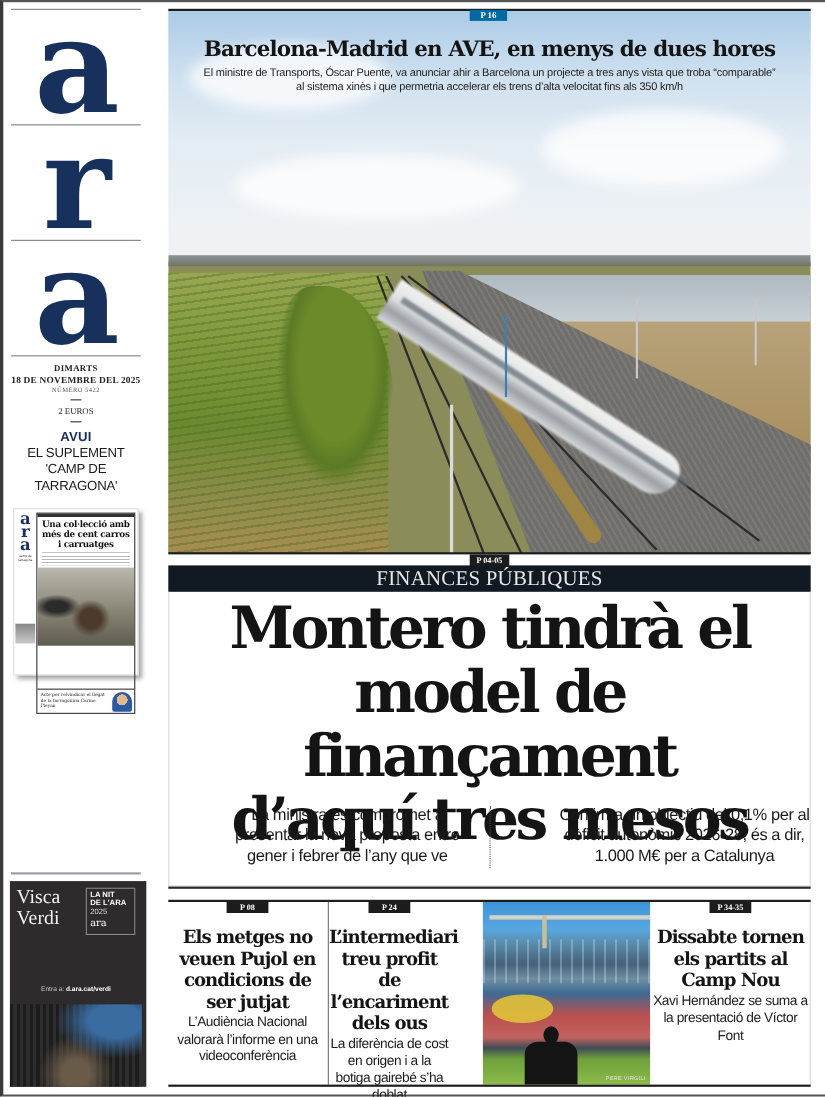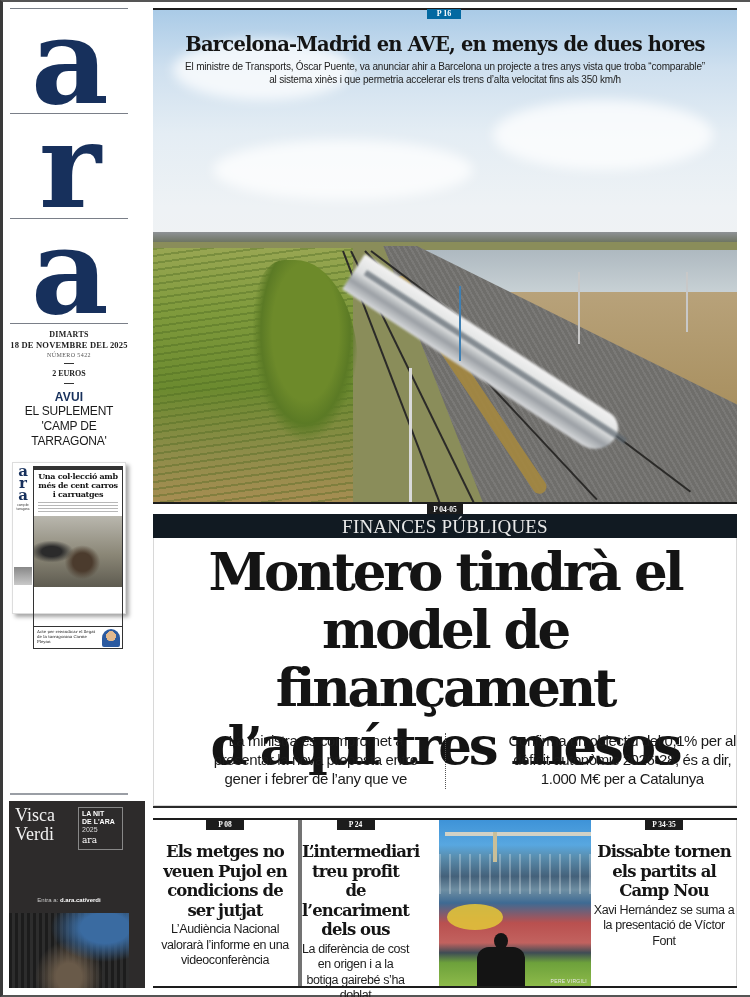--- a/index.html
+++ b/index.html
@@ -19,21 +19,21 @@
     font-family: "DejaVu Serif", serif; font-weight: bold;
     font-size: 120px; line-height: 104px; height: 104px; overflow: hidden;
     letter-spacing: -2px;
   }
   .logo-letter.r { font-size: 118px; }
   .dateline { text-align: center; font-family: "Liberation Serif", serif; color: #222; margin-top: 6px; }
   .dateline .day { font-size: 8px; font-weight: bold; letter-spacing: 0.3px; }
   .dateline .date { font-size: 8.5px; font-weight: bold; letter-spacing: 0.2px; margin-top: 1px; }
   .dateline .num { font-size: 6px; color: #555; margin-top: 2px; letter-spacing: 0.4px; }
   .dash { width: 10px; height: 1px; background: #333; margin: 5px auto; }
-  .dateline .price { font-size: 8px; font-weight: bold; }
+  .dateline .price { font-size: 8px; font-weight: normal; }
   .today { text-align: center; margin-top: 6px; }
   .today .label { color: #17305c; font-weight: bold; font-size: 12px; letter-spacing: 0.2px; }
   .today .text { font-size: 12px; line-height: 15px; color: #1a1a1a; letter-spacing: -0.2px; }
 
   .supplement-thumb {
     position: absolute; left: 12px; top: 462px; width: 114px; height: 152px;
     background: #fff; border: 1px solid #ddd; box-shadow: 3px 3px 4px rgba(0,0,0,0.35);
   }
   .st-logo { position: absolute; left: 1px; top: 2px; width: 18px; color: #17305c;
     font-family: "DejaVu Serif", serif; font-weight: bold; font-size: 15px; line-height: 12px; text-align: center; }
@@ -47,21 +47,21 @@
       radial-gradient(ellipse at 55% 65%, #4b3b2d 0 14%, transparent 26%),
       radial-gradient(ellipse at 20% 50%, #2b2b2b 0 10%, transparent 22%),
       linear-gradient(#b9b7ae, #8a8676 55%, #5e5b50); }
   .st-bottom { position: absolute; left: 0; bottom: 0; width: 88px; height: 22px; border-top: 1px solid #333; }
   .st-bottom-text { font-family: "DejaVu Serif", serif; font-size: 4px; line-height: 5px; padding: 2px 22px 0 3px; color: #222; }
   .st-bottom-face { position: absolute; right: 2px; bottom: 1px; width: 18px; height: 18px; border-radius: 9px 9px 2px 2px; background: radial-gradient(circle at 50% 40%, #e2b98e 0 35%, #2b5aa0 36%); }
 
   .left-rule-bottom { position: absolute; left: 10px; top: 793px; width: 118px; height: 2px; background: #9a9ea5; }
 
   .ad {
-    position: absolute; left: 9px; top: 801px; width: 136px; height: 187px; background: #2d2b2b; color: #fff; overflow: hidden;
+    position: absolute; left: 9px; top: 801px; width: 124px; height: 187px; background: #2d2b2b; color: #fff; overflow: hidden;
   }
   .ad-title { position: absolute; left: 6px; top: 5px; font-family: "Liberation Serif", serif; font-size: 18px; line-height: 19px; color: #f1f1f1; }
   .ad-badge { position: absolute; left: 69px; top: 6px; width: 45px; height: 43px; border: 1px solid #888; padding: 2px 3px; }
   .ad-badge .b1 { font-size: 7px; font-weight: bold; line-height: 8px; }
   .ad-badge .b2 { font-size: 7px; line-height: 8px; color: #ddd; }
   .ad-badge .b3 { font-family: "DejaVu Serif", serif; font-weight: normal; font-size: 9px; line-height: 10px; margin-top: 1px; }
   .ad-info { position: absolute; left: 0; top: 58px; width: 120px; text-align: center; font-size: 9.5px; line-height: 11px; color: #f2f2f2; letter-spacing: -0.2px; }
   .ad-link { position: absolute; left: 0; top: 96px; width: 120px; text-align: center; font-size: 6px; color: #ccc; }
   .ad-link b { color: #fff; }
   .ad-photo { position: absolute; left: 0; top: 112px; width: 120px; height: 75px;
@@ -131,21 +131,21 @@
   
   .row-top-rule { position: absolute; left: 153px; top: 818px; width: 584px; height: 2px; background: #1d1d1d; }
   .row-bottom-rule { position: absolute; left: 153px; top: 986px; width: 584px; height: 2px; background: #1d1d1d; }
   .teaser { position: absolute; top: 820px; height: 166px; text-align: center; }
   .teaser .tag { display: block; margin: 0 auto; width: 38px; height: 10px; background: #1c1c1c; color: #fff;
     font-family: "Liberation Serif", serif; font-weight: bold; font-size: 7.5px; line-height: 10px; text-align: center; }
   .teaser .t-head { font-family: "DejaVu Serif", serif; font-weight: bold; font-size: 16.5px; line-height: 19.5px; color: #151515;
     letter-spacing: -0.9px; margin-top: 12px; }
   .teaser .t-sub { font-size: 12.5px; line-height: 15.5px; color: #1d1d1d; letter-spacing: -0.4px; margin-top: 2px; }
   .teaser-1 { left: 155px; width: 140px; }
-  .teaser-2 { left: 298px; width: 111px; border-left: 4px solid #737373; }
+  .teaser-2 { left: 298px; width: 111px; border-left: 1px solid #737373; }
   .teaser-4 { left: 592px; width: 145px; border-right: 1px solid #d8d8d8; }
   .stadium-photo { position: absolute; left: 439px; top: 820px; width: 152px; height: 166px; overflow: hidden;
     background: linear-gradient(180deg, #3e93d8 0%, #58a7e0 15%, #5a8fb0 22%, #44617a 34%, #6f8fa3 42%, #3e6a93 50%, #b9504f 62%, #c2625f 74%, #3f4c55 80%, #6da13b 86%, #8dba4a 100%); }
   .crane { position: absolute; left: 6px; top: 12px; width: 146px; height: 4px; background: #d2d2c6; }
   .crane-v { position: absolute; left: 54px; top: 12px; width: 4px; height: 30px; background: #c9bf99; }
   .stripes { position: absolute; left: 0; top: 34px; width: 152px; height: 40px;
     background: repeating-linear-gradient(90deg, rgba(255,255,255,0.25) 0 2px, transparent 2px 10px); }
   .logo-ellipse { position: absolute; left: 8px; top: 84px; width: 56px; height: 26px; border-radius: 50%; background: #e0c23a; opacity: 0.9; }
   .silhouette-head { position: absolute; left: 55px; top: 113px; width: 14px; height: 16px; border-radius: 50%; background: #141414; }
   .silhouette-body { position: absolute; left: 38px; top: 127px; width: 48px; height: 40px; background: #141414; border-radius: 12px 12px 0 0; }

